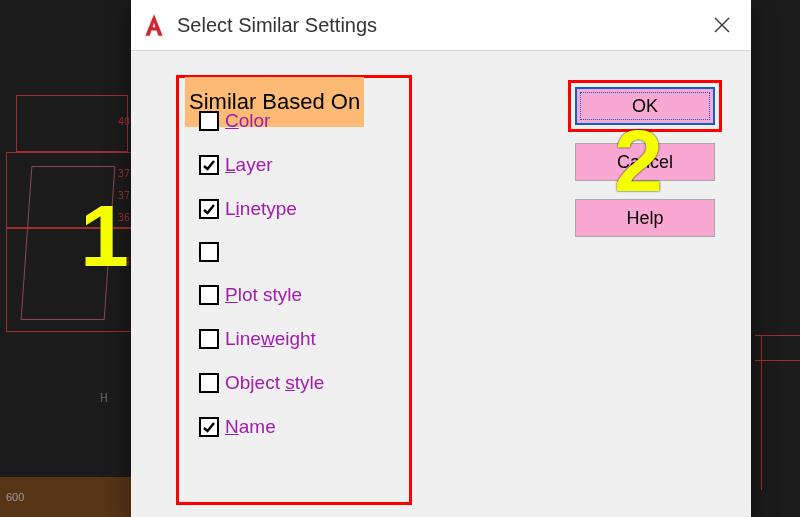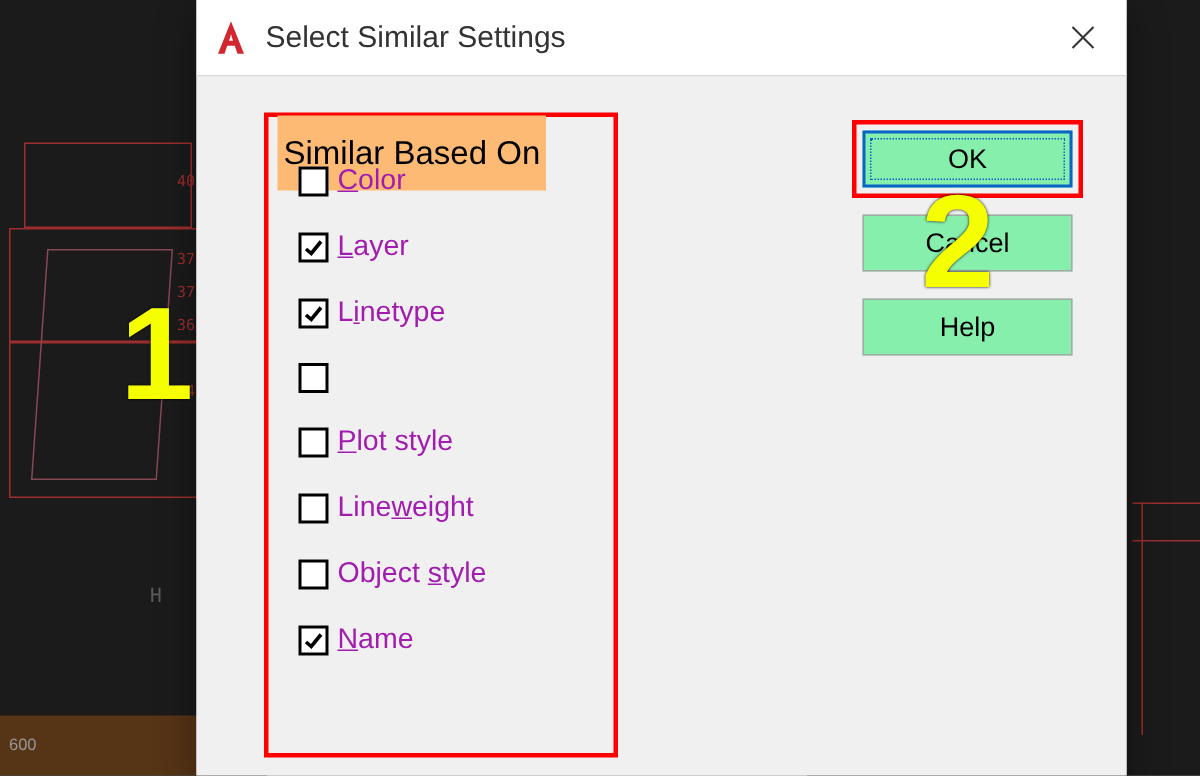--- a/index.html
+++ b/index.html
@@ -153,21 +153,21 @@
     position: absolute;
     right: 36px;
     top: 36px;
     width: 140px;
     display:flex;
     flex-direction:column;
     gap: 18px;
   }
   .win-btn {
     height: 38px;
-    background: #86efac;
+    background: #f9a8d4;
     border: 1px solid #a8a8a8;
     font-size: 18px;
     color:#000;
     display:flex; align-items:center; justify-content:center;
     cursor:pointer;
     box-sizing:border-box;
   }
   .ok-btn {
     border: 2px solid #0a64c8;
     outline: 1px dotted #0a64c8;

